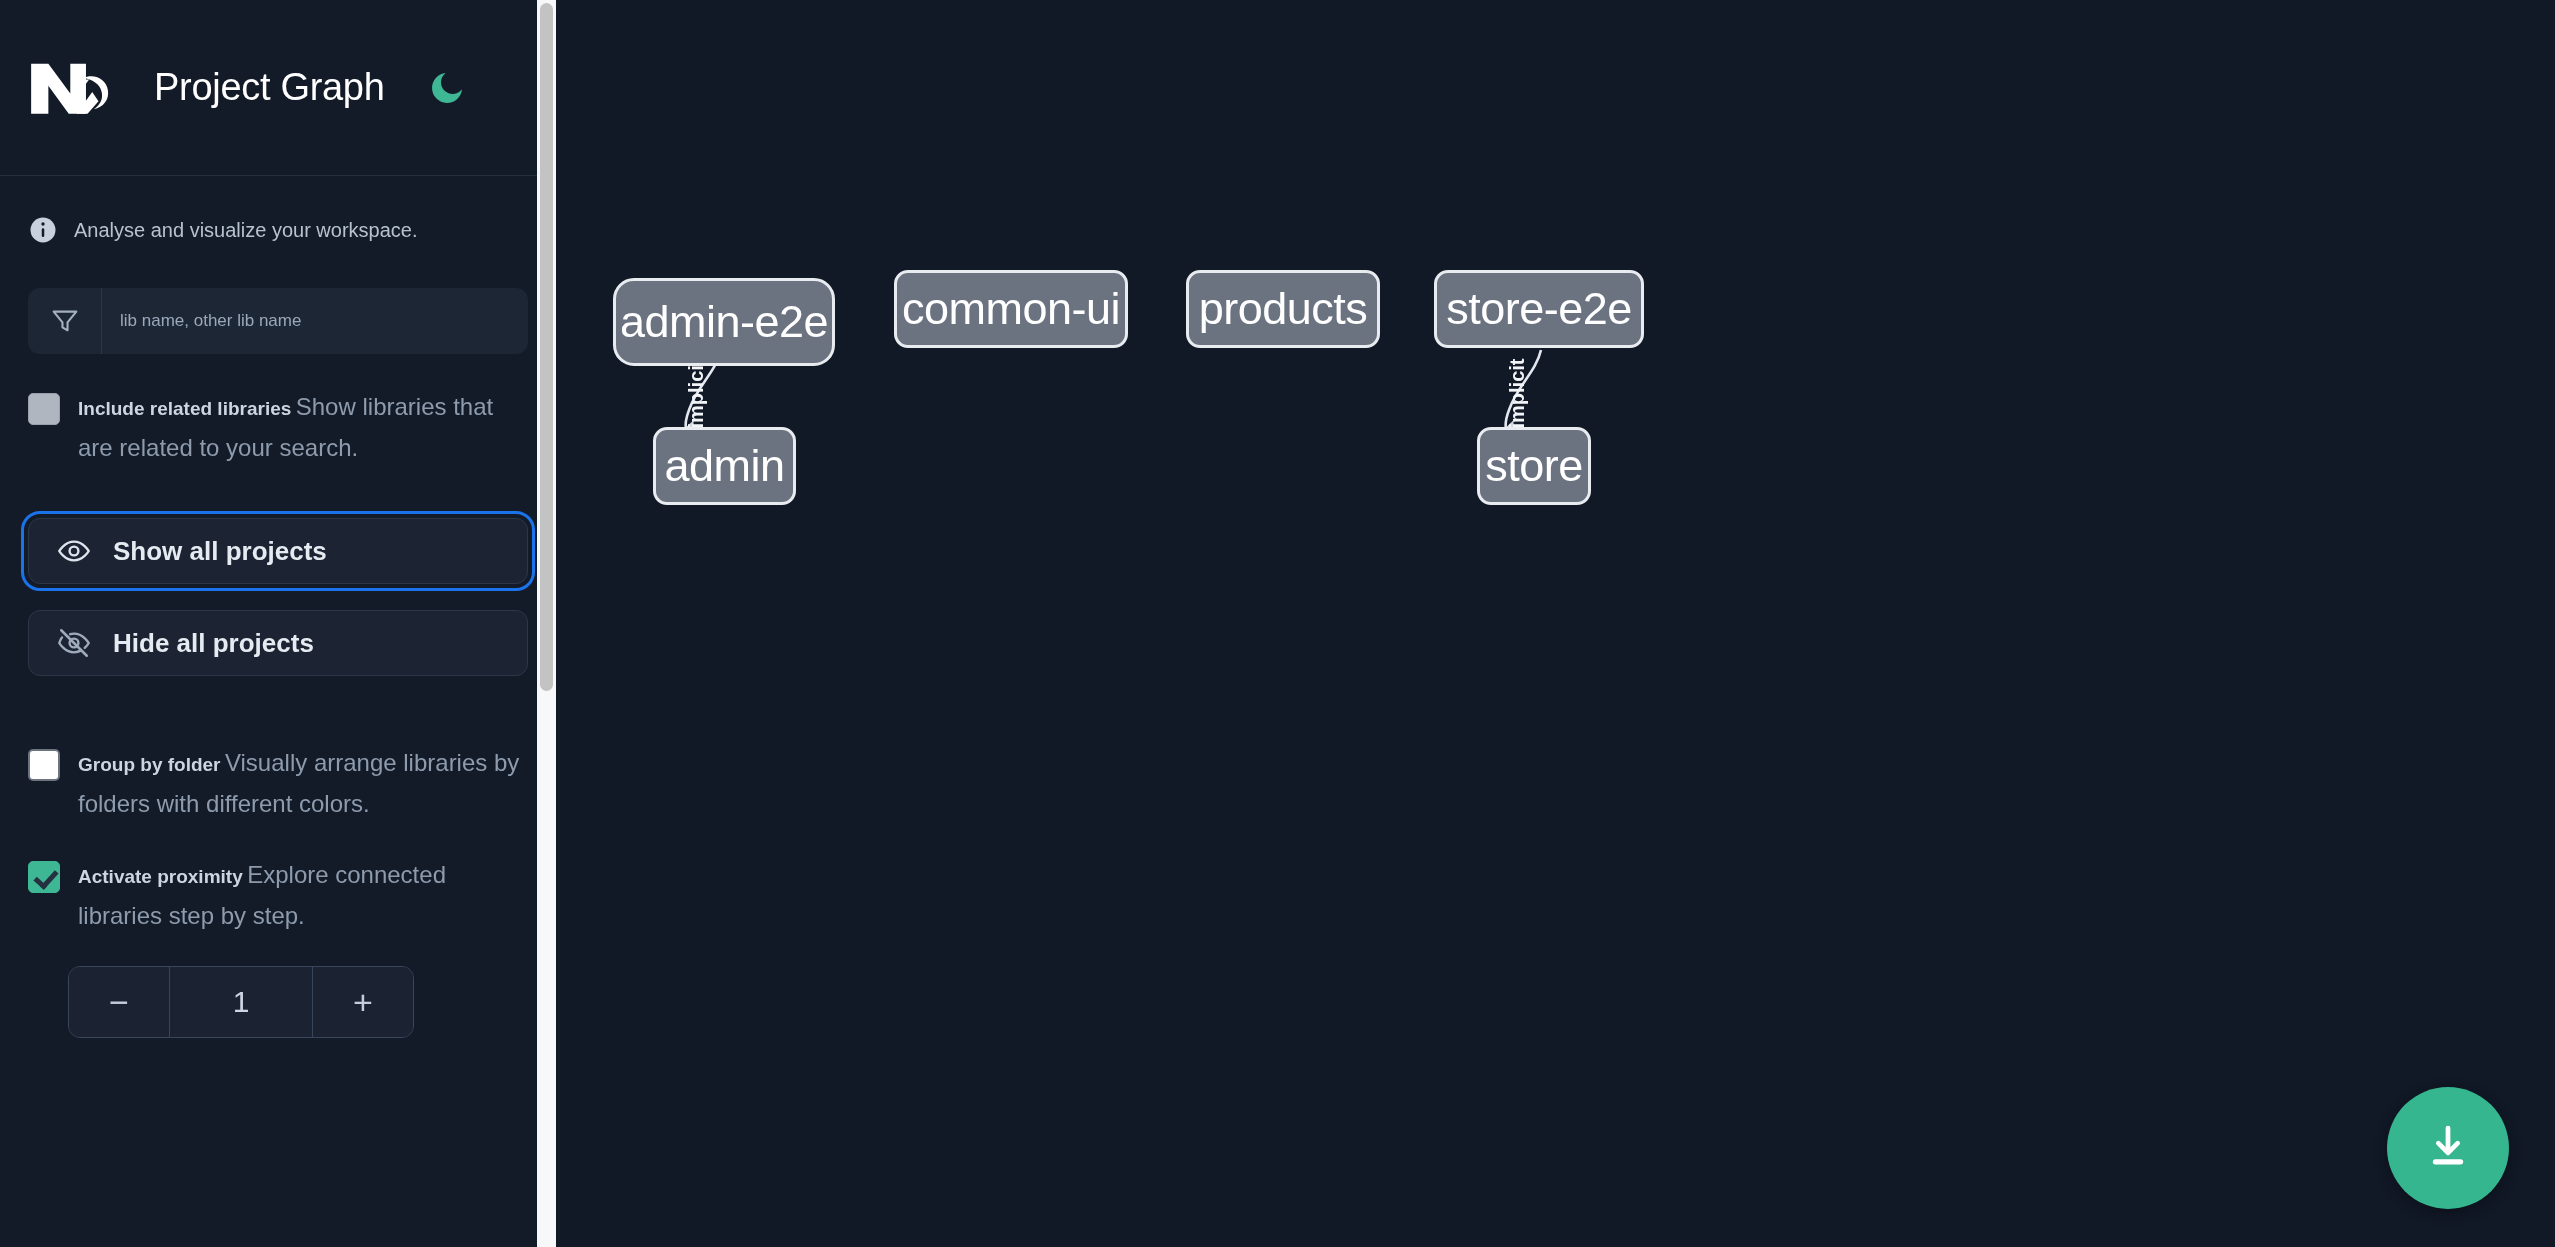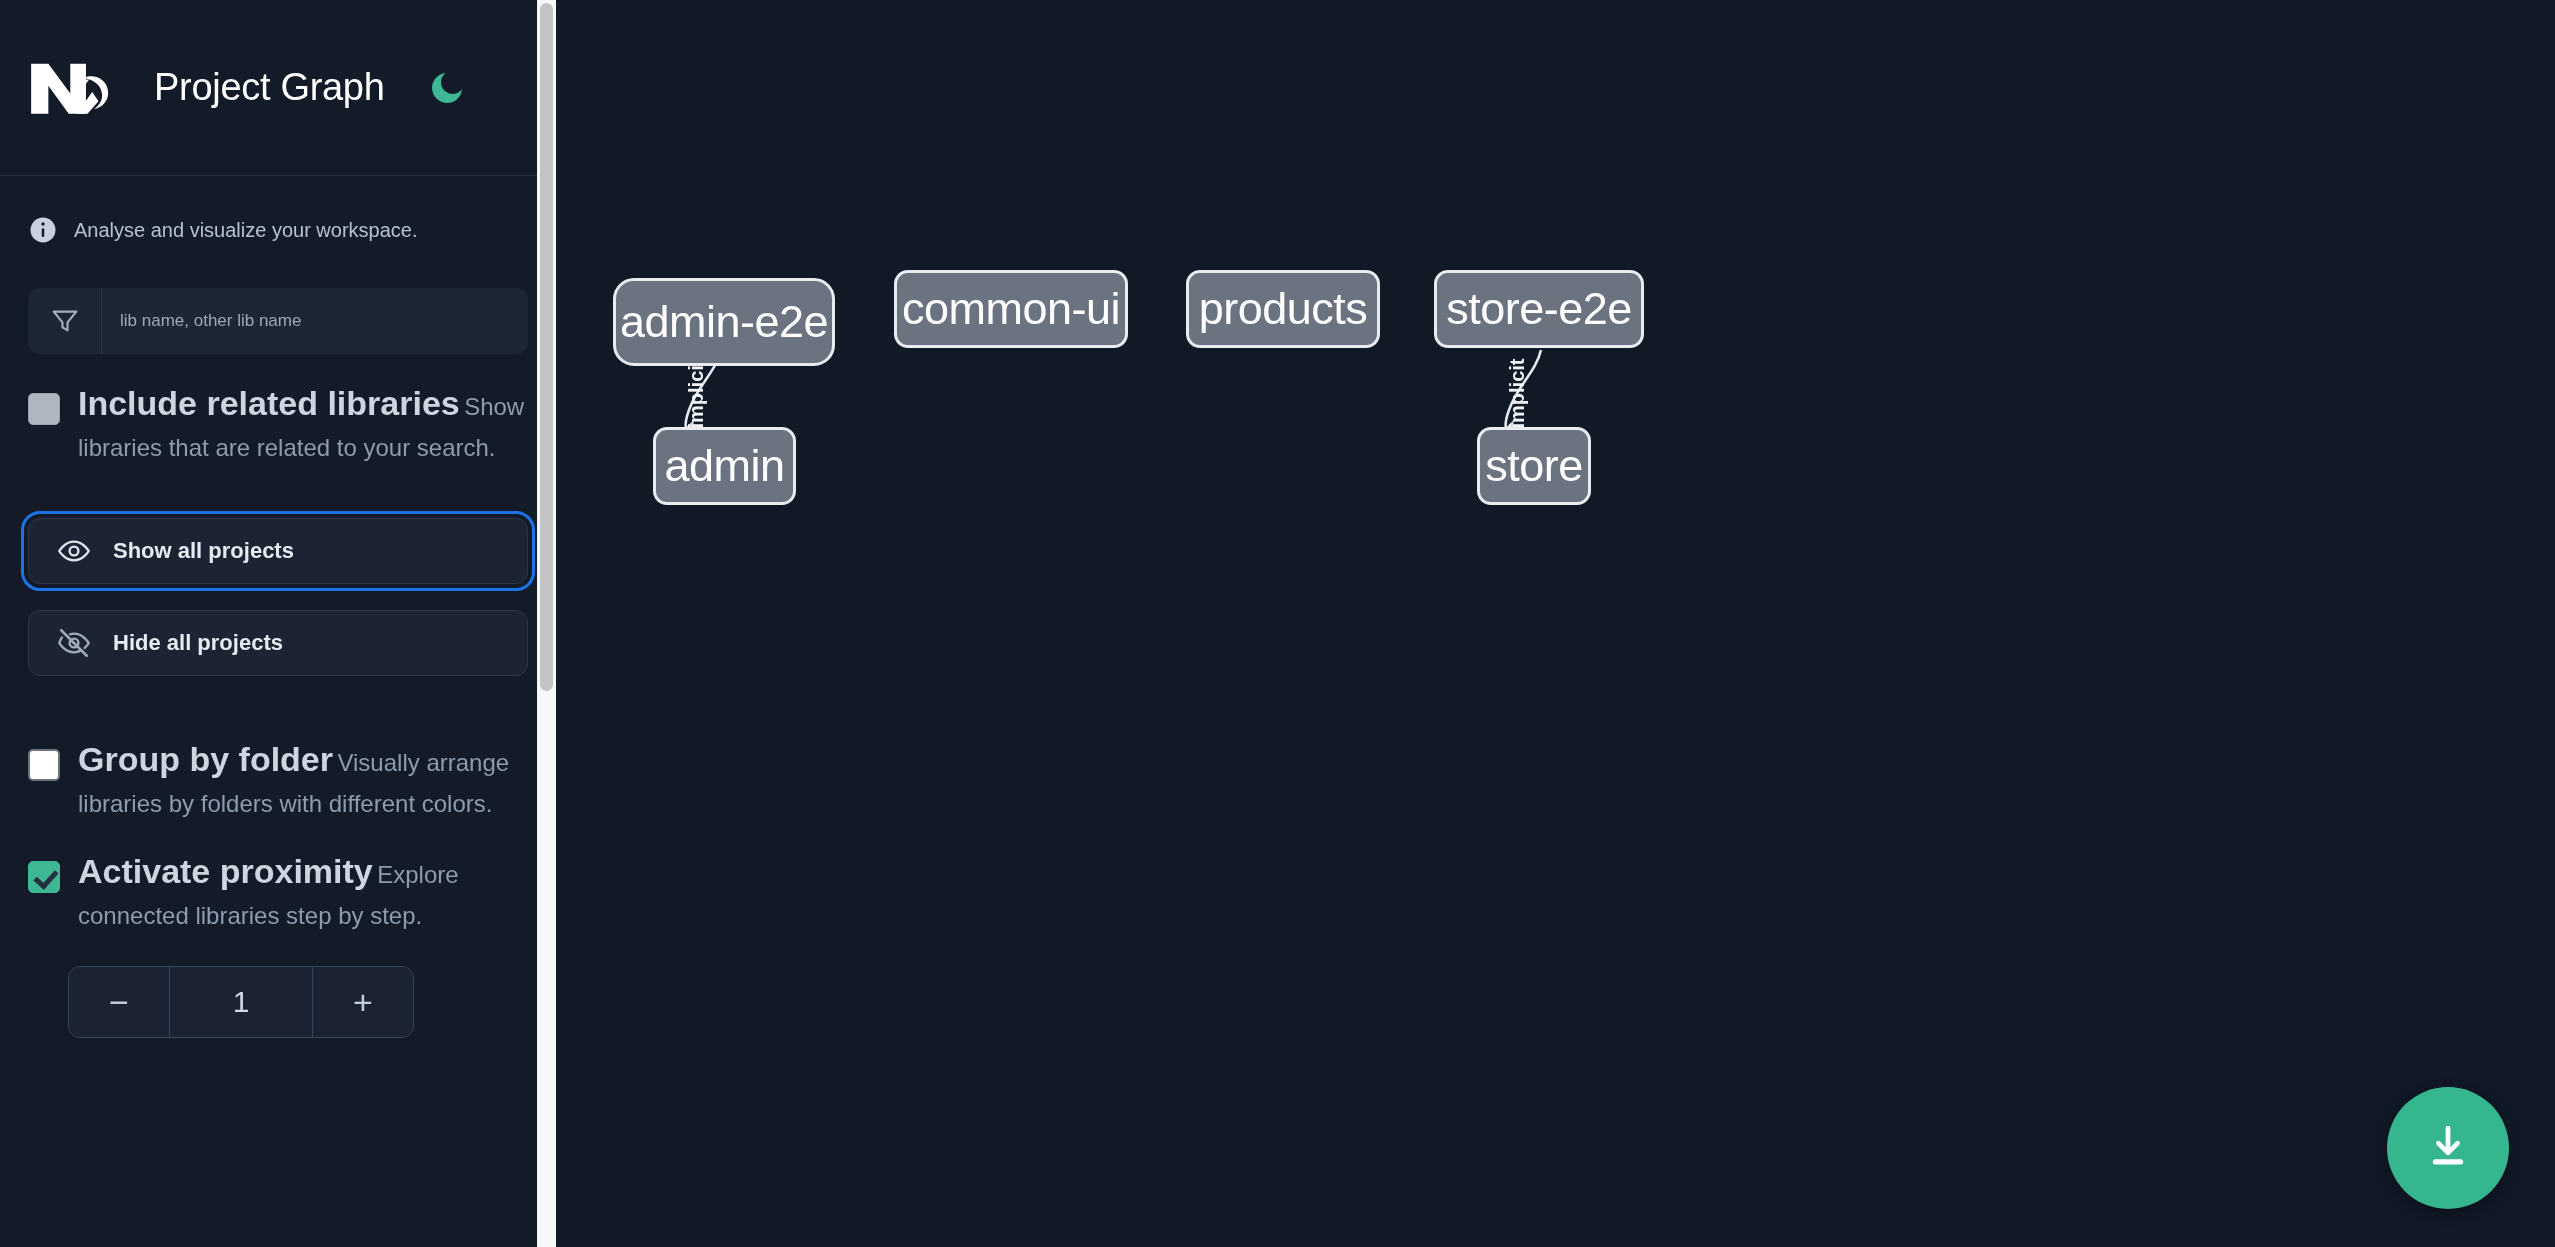--- a/index.html
+++ b/index.html
@@ -100,33 +100,33 @@
   .cb.green::after {
     content: "";
     position: absolute;
     left: 10px; top: 4px;
     width: 9px; height: 17px;
     border: solid #253140;
     border-width: 0 5px 5px 0;
     transform: rotate(42deg);
   }
   .check-texts { flex: 1 1 auto; }
-  .check-title { color: #ccd5e0; font-size: 34px; font-weight: 700; line-height: 34px; }
+  .check-title { color: #ccd5e0; font-size: 19px; font-weight: 700; line-height: 34px; }
   .check-desc { color: #8d9bad; font-size: 24px; line-height: 41px; margin-top: 4px; max-width: 460px; }
 
   .btn {
     display: flex;
     align-items: center;
     gap: 20px;
     height: 66px;
     border-radius: 12px;
     background: #1c2433;
     border: 1px solid #2d3748;
     color: #e6ebf2;
-    font-size: 22px;
+    font-size: 26px;
     font-weight: 700;
     padding: 0 26px;
     cursor: pointer;
     width: 100%;
     font-family: "Liberation Sans", sans-serif;
   }
   .btn-wrap { padding: 0 28px; }
   .btn.focus-ring {
     outline: 3px solid #1a73e8;
     outline-offset: 4px;

